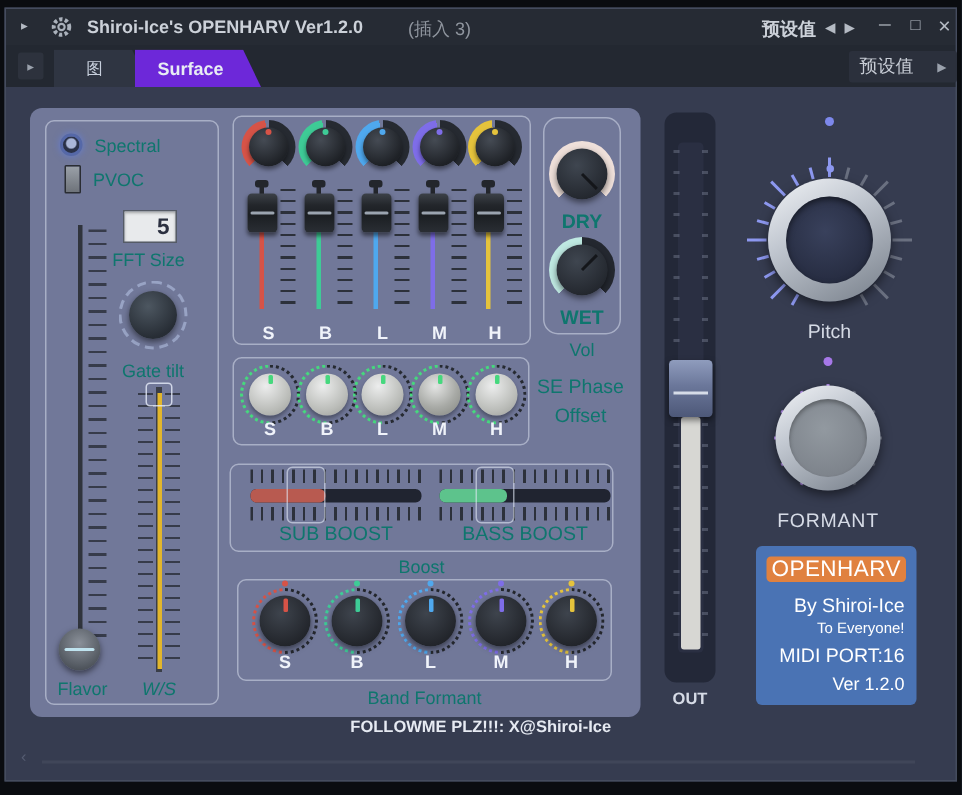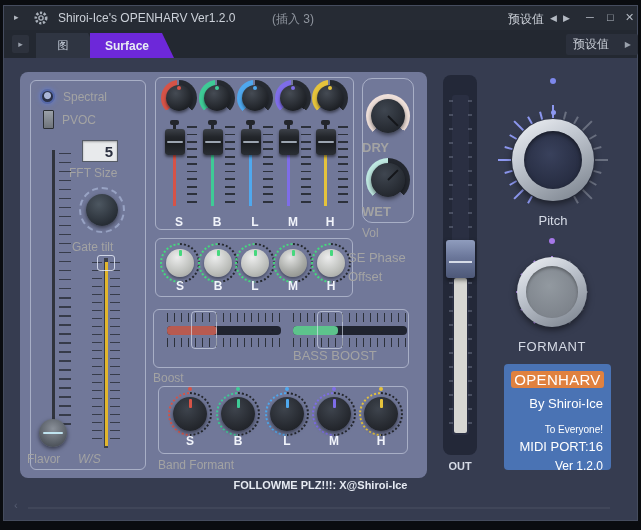--- a/index.html
+++ b/index.html
@@ -4,31 +4,31 @@
 <style>
   html,body{margin:0;padding:0;background:#0a0c10;}
   *{box-sizing:border-box;font-family:"Liberation Sans","DejaVu Sans",sans-serif;}
   #app{position:relative;width:641px;height:530px;background:#0a0c10;overflow:hidden;}
   .abs{position:absolute;}
 
   
   .win-bg{position:absolute;left:3px;top:5px;width:635px;height:516px;background:#363c50;border:1px solid #454c5e;}
   .titlebar{position:absolute;left:4px;top:6px;width:633px;height:24px;background:#262b34;}
   .tabstrip{position:absolute;left:4px;top:30px;width:633px;height:28px;background:#232831;}
-  .tb-txt{position:absolute;top:5px;font-size:12px;font-weight:normal;color:#ccd1d9;white-space:nowrap;}
+  .tb-txt{position:absolute;top:5px;font-size:12px;font-weight:bold;color:#ccd1d9;white-space:nowrap;}
   .tb-glyph{position:absolute;top:5px;font-size:11px;color:#b4bac3;}
   .tab{position:absolute;top:3px;height:25px;clip-path:polygon(0 0,calc(100% - 12px) 0,100% 100%,0 100%);
        display:flex;align-items:center;justify-content:center;padding-right:10px;}
   .preset-box{position:absolute;background:#2b303c;border-radius:2px;display:flex;align-items:center;
        justify-content:space-between;padding:0 7px;font-size:12px;color:#c7ccd5;}
 
   
   .light-panel{position:absolute;left:20px;top:72px;width:407px;height:406px;background:#717899;border-radius:8px;}
   .group{position:absolute;border:1px solid rgba(224,230,244,.5);border-radius:6px;}
-  .lbl{position:absolute;color:#a3a3a3;font-size:12px;text-align:left;white-space:nowrap;}
+  .lbl{position:absolute;color:#0f766e;font-size:12px;text-align:center;white-space:nowrap;}
   .blbl{position:absolute;color:#f0f3fa;font-size:12px;font-weight:bold;text-align:center;width:20px;}
   .dlbl{position:absolute;color:#d6dbe6;font-size:13px;text-align:center;white-space:nowrap;}
 
   
   .mknob{position:absolute;width:36px;height:36px;border-radius:50%;
     background:conic-gradient(from 225deg,var(--c) 0 128deg,rgba(0,0,0,0) 128deg 136deg,#262a31 136deg 270deg,rgba(0,0,0,0) 270deg);}
   .mknob::before{content:"";position:absolute;inset:5px;border-radius:50%;
     background:radial-gradient(circle at 38% 32%,#454b54,#1e2126 72%);box-shadow:0 2px 3px rgba(0,0,0,.45);}
   .mknob::after{content:"";position:absolute;top:6px;left:50%;width:4px;height:4px;margin-left:-2px;border-radius:50%;background:var(--c);}
 
@@ -252,20 +252,21 @@
   <div class="group" style="left:153px;top:309px;width:256px;height:59px;"></div>
 
   <div class="hslider" style="left:167px;top:311px;">
     <div class="tk" style="top:2px;"></div>
     <div class="trk">
         <div class="fill" style="width: 50px; background-color: rgb(184, 90, 80);"></div>
       </div>
     <div class="tk" style="top:27px;"></div>
     <div class="bracket"></div>
   </div>
+  <span class="lbl" style="left:167px;top:348px;width:114px;font-size:13px;">SUB BOOST</span>
 
   <div class="hslider" style="left:293px;top:311px;">
     <div class="tk" style="top:2px;"></div>
     <div class="trk">
         <div class="fill" style="width: 45px; background-color: rgb(93, 195, 140);"></div>
       </div>
     <div class="tk" style="top:27px;"></div>
     <div class="bracket"></div>
   </div>
   <span class="lbl" style="left:293px;top:348px;width:114px;font-size:13px;">BASS BOOST</span>
@@ -386,21 +387,21 @@
     </g>
   </svg>
   <div class="dot" style="left:549px;top:238px;width:6px;height:6px;background:#a678e8;"></div>
   <div class="ring" style="left:517px;top:257px;width:70px;height:70px;"></div>
   <div class="abs" style="left:526px;top:266px;width:52px;height:52px;border-radius:50%;background:radial-gradient(circle at 45% 38%,#9299a0,#7d838b 75%);box-shadow:inset 0 2px 3px rgba(0,0,0,.3);"></div>
   <span class="dlbl" style="left:507px;top:339px;width:90px;letter-spacing:.5px;">FORMANT</span>
 
   <div class="info-box" style="background-color: rgb(74, 115, 180);">
     <div class="badge" style="background-color: rgb(224, 129, 63);">OPENHARV</div>
     <div style="margin-top:8px;font-size:13px;">By Shiroi-Ice</div>
-    <div style="margin-top:13px;font-size:10px;">To Everyone!</div>
+    <div style="margin-top:3px;font-size:10px;">To Everyone!</div>
     <div style="margin-top:4px;font-size:13px;">MIDI PORT:16</div>
     <div style="margin-top:5px;font-size:12px;">Ver 1.2.0</div>
   </div>
 
   <span class="abs" style="left:150px;top:479px;width:341px;text-align:center;font-size:11px;font-weight:bold;color:#e6eaf2;">FOLLOWME PLZ!!!: X@Shiroi-Ice</span>
   <span class="abs" style="left:14px;top:499px;font-size:11px;color:#565d72;">‹</span>
   <div class="footer-line"></div>
 </div>
 
 </body></html>

